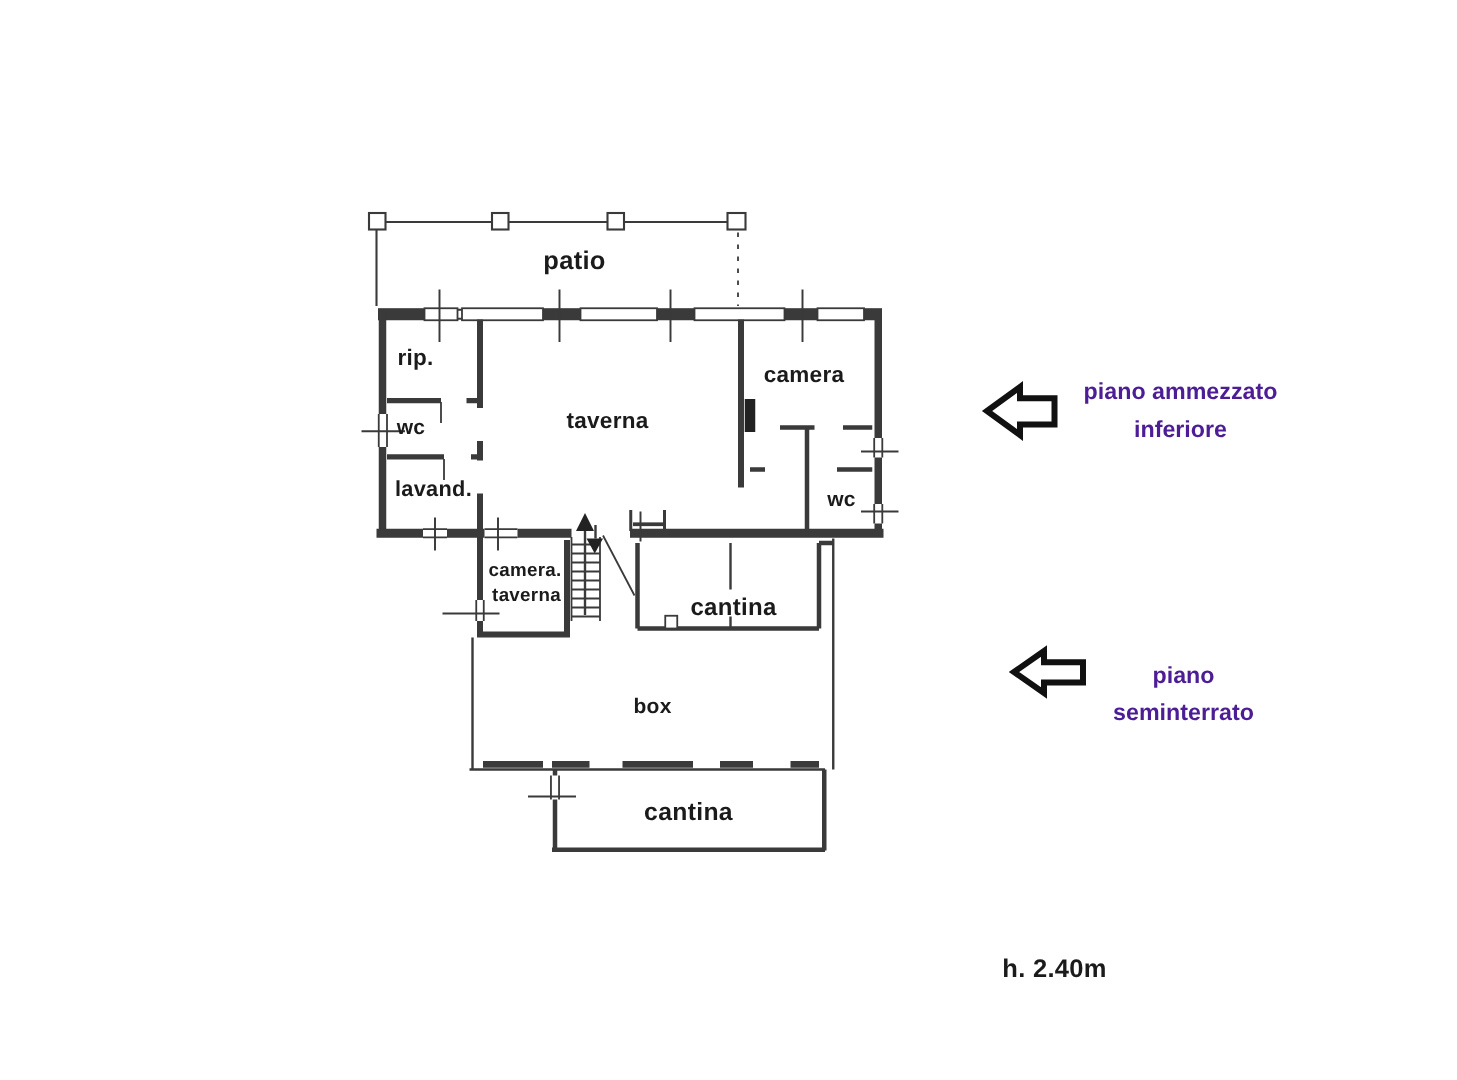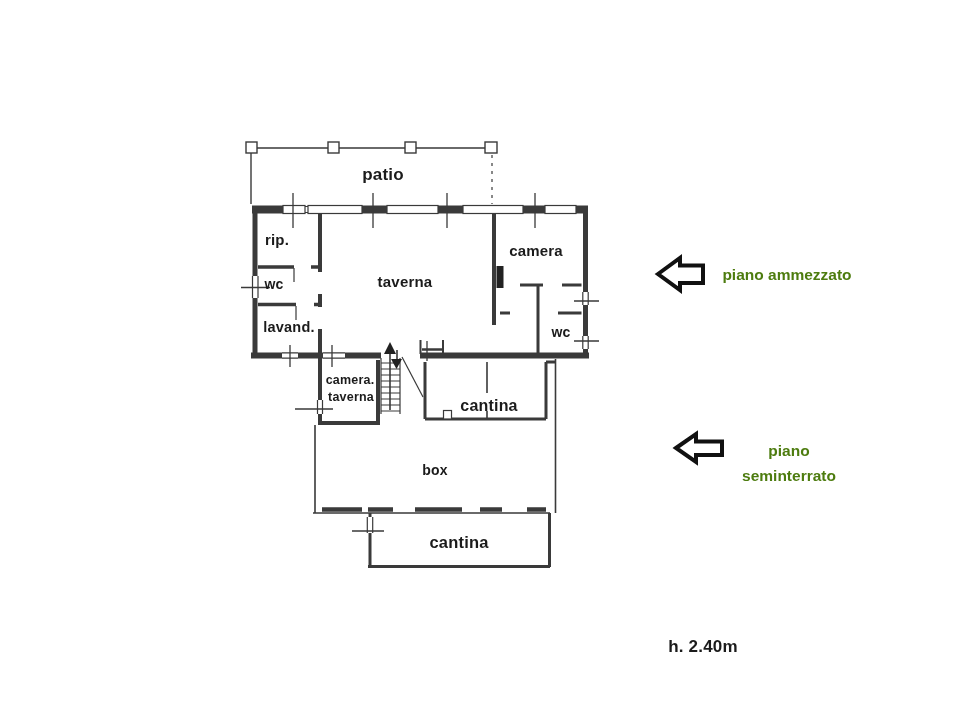--- a/index.html
+++ b/index.html
@@ -17,21 +17,21 @@
     font-weight:bold;
     color:#1b1b1b;
     white-space:nowrap;
     letter-spacing:.2px;
     line-height:1;
   }
   .ann{
     position:absolute;
     transform:translate(-50%,-50%);
     font-weight:bold;
-    color:#4d7c0f;
+    color:#4c1d95;
     text-align:center;
     white-space:nowrap;
   }
   .ann .line{line-height:1.6;}
 </style>
 </head>
 <body>
 
 <div class="canvas">
 
@@ -123,20 +123,21 @@
   <div class="lbl" style="left:536px;top:250px;font-size:15px;">camera</div>
   <div class="lbl" style="left:561px;top:332px;font-size:14px;">wc</div>
   <div class="lbl" style="left:350px;top:380px;font-size:12.5px;">camera.</div>
   <div class="lbl" style="left:351px;top:397px;font-size:12.5px;">taverna</div>
   <div class="lbl" style="left:489px;top:406px;font-size:16px;">cantina</div>
   <div class="lbl" style="left:435px;top:470px;font-size:14px;">box</div>
   <div class="lbl" style="left:459px;top:542px;font-size:16.5px;">cantina</div>
 
   <div class="ann" style="left:787px;top:275px;font-size:15.5px;">
     <div class="line">piano ammezzato</div>
+    <div class="line">inferiore</div>
   </div>
   <div class="ann" style="left:789px;top:448px;font-size:15.5px;margin-top:16px;">
     <div class="line">piano</div>
     <div class="line">seminterrato</div>
   </div>
   <div class="lbl" style="left:703px;top:646px;font-size:17px;">h. 2.40m</div>
 
 </div>
 
 </body></html>

